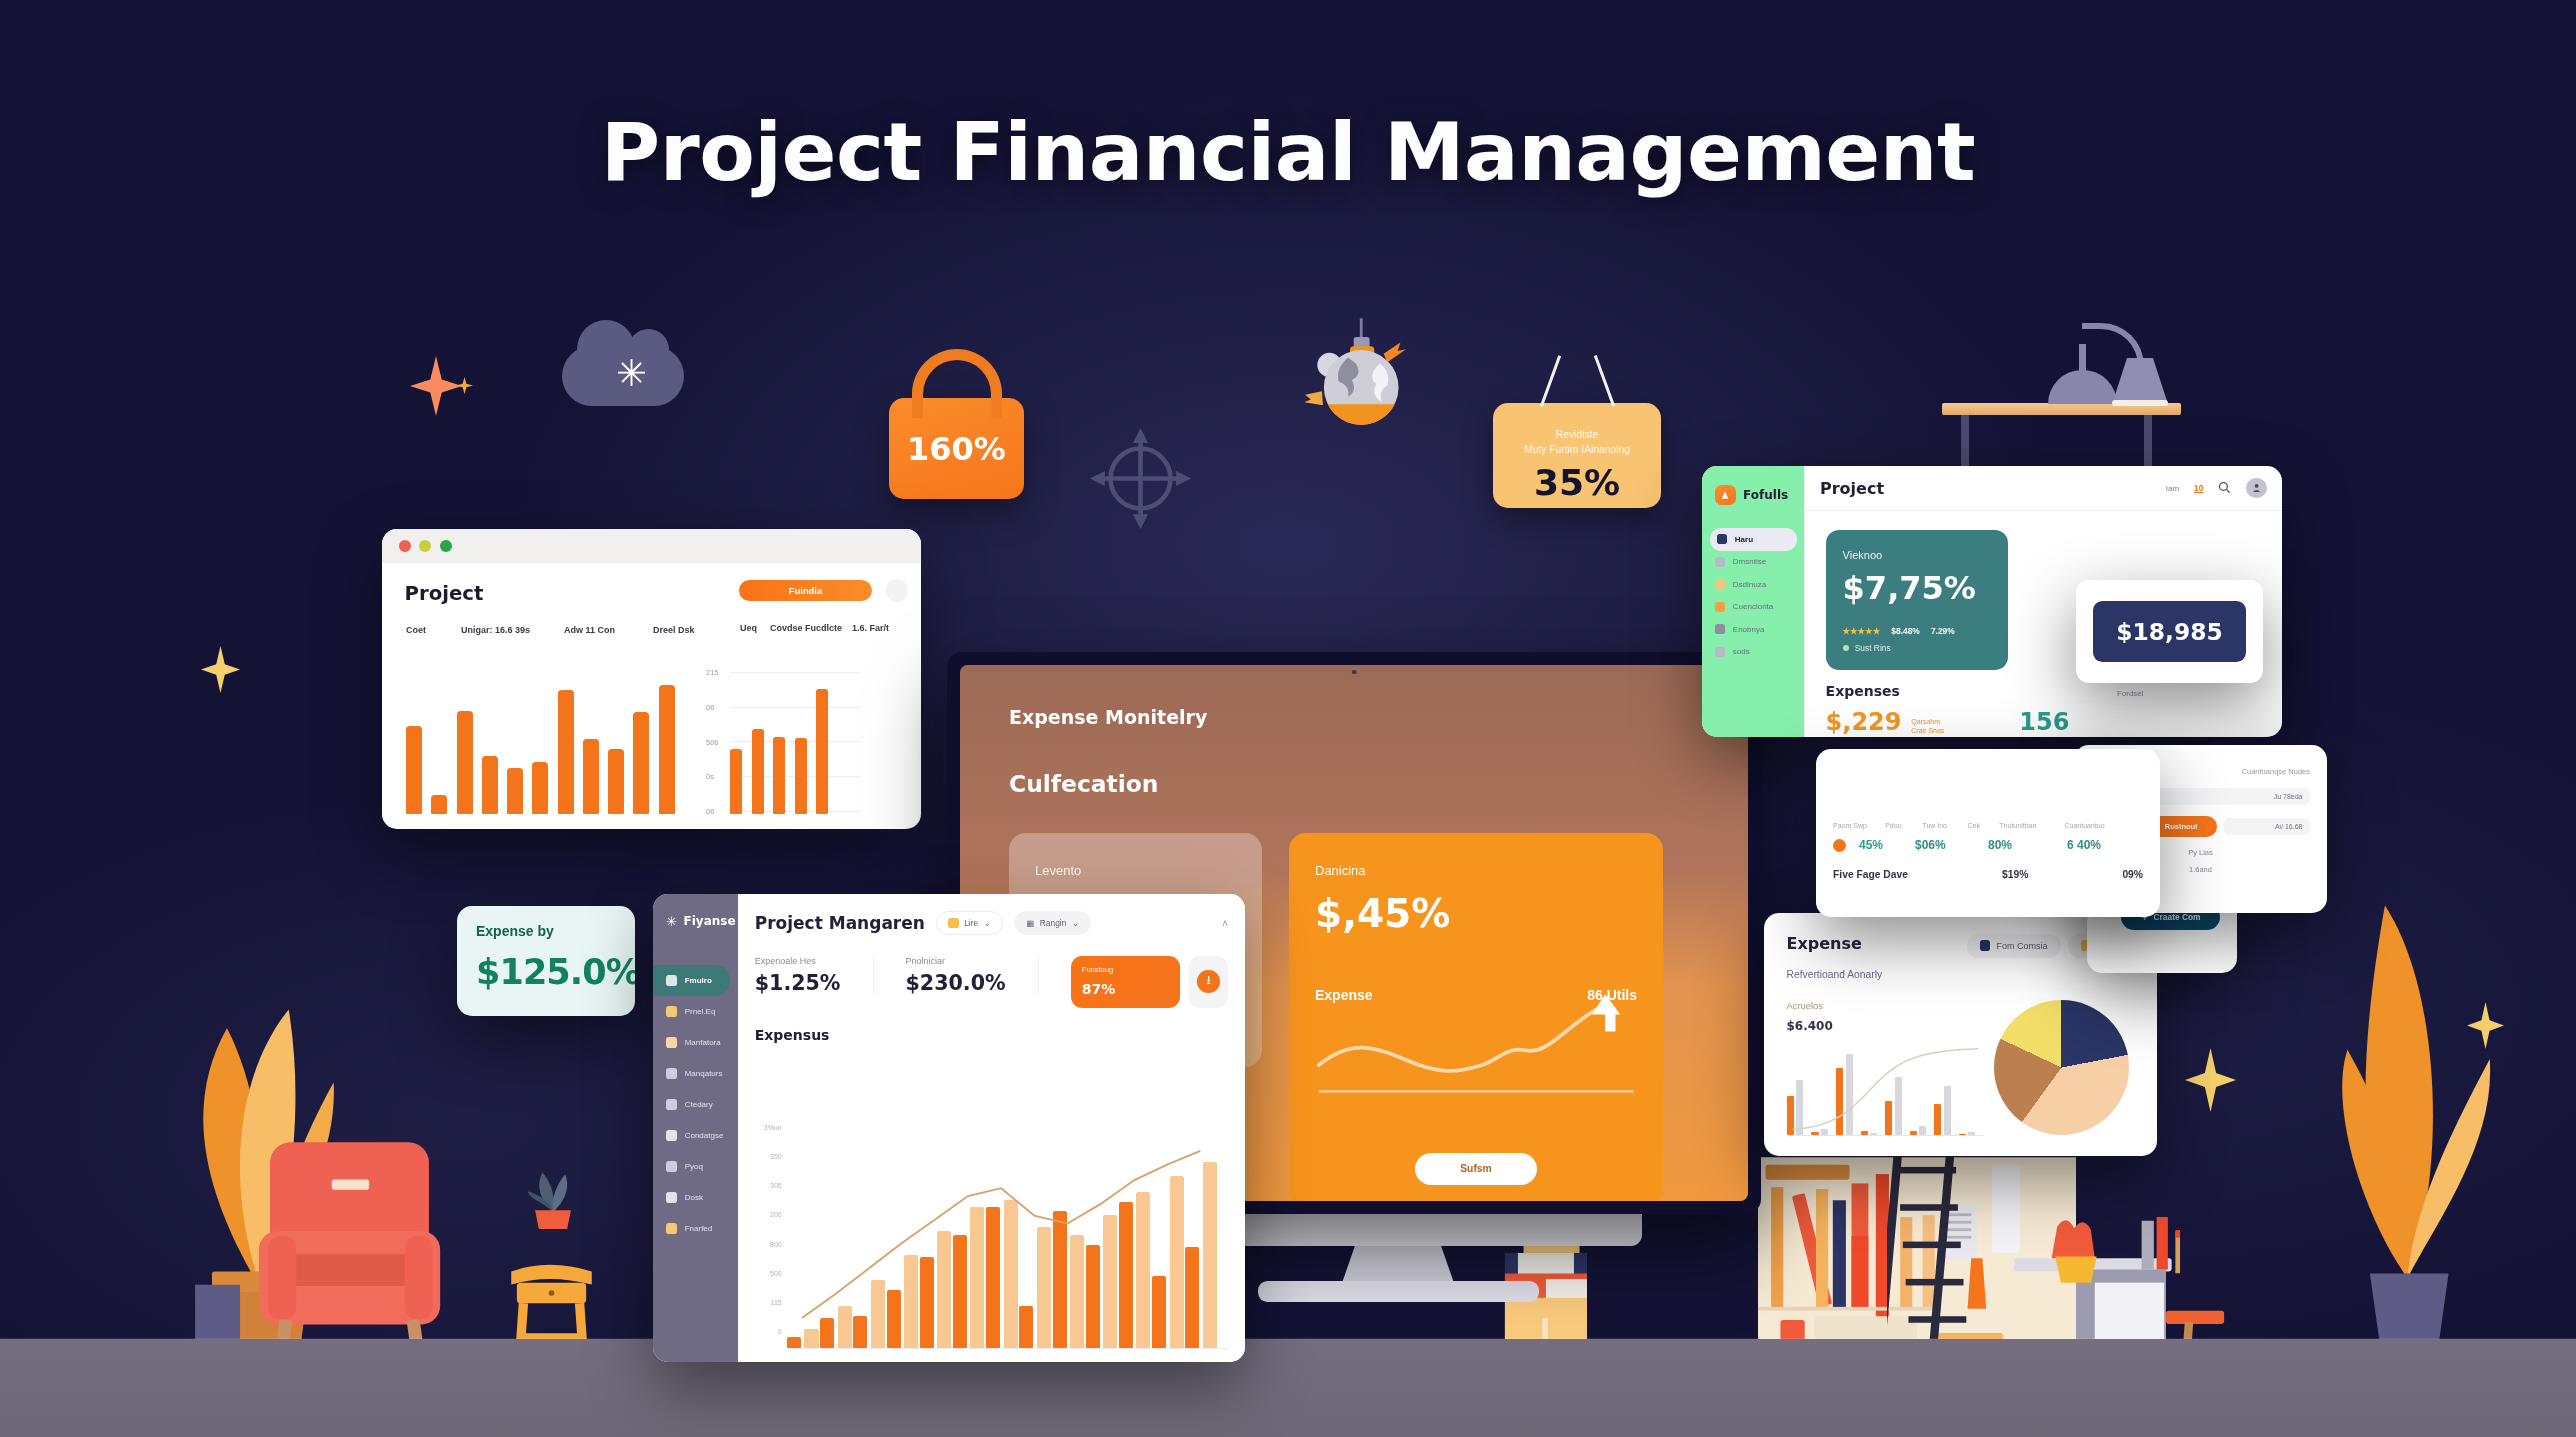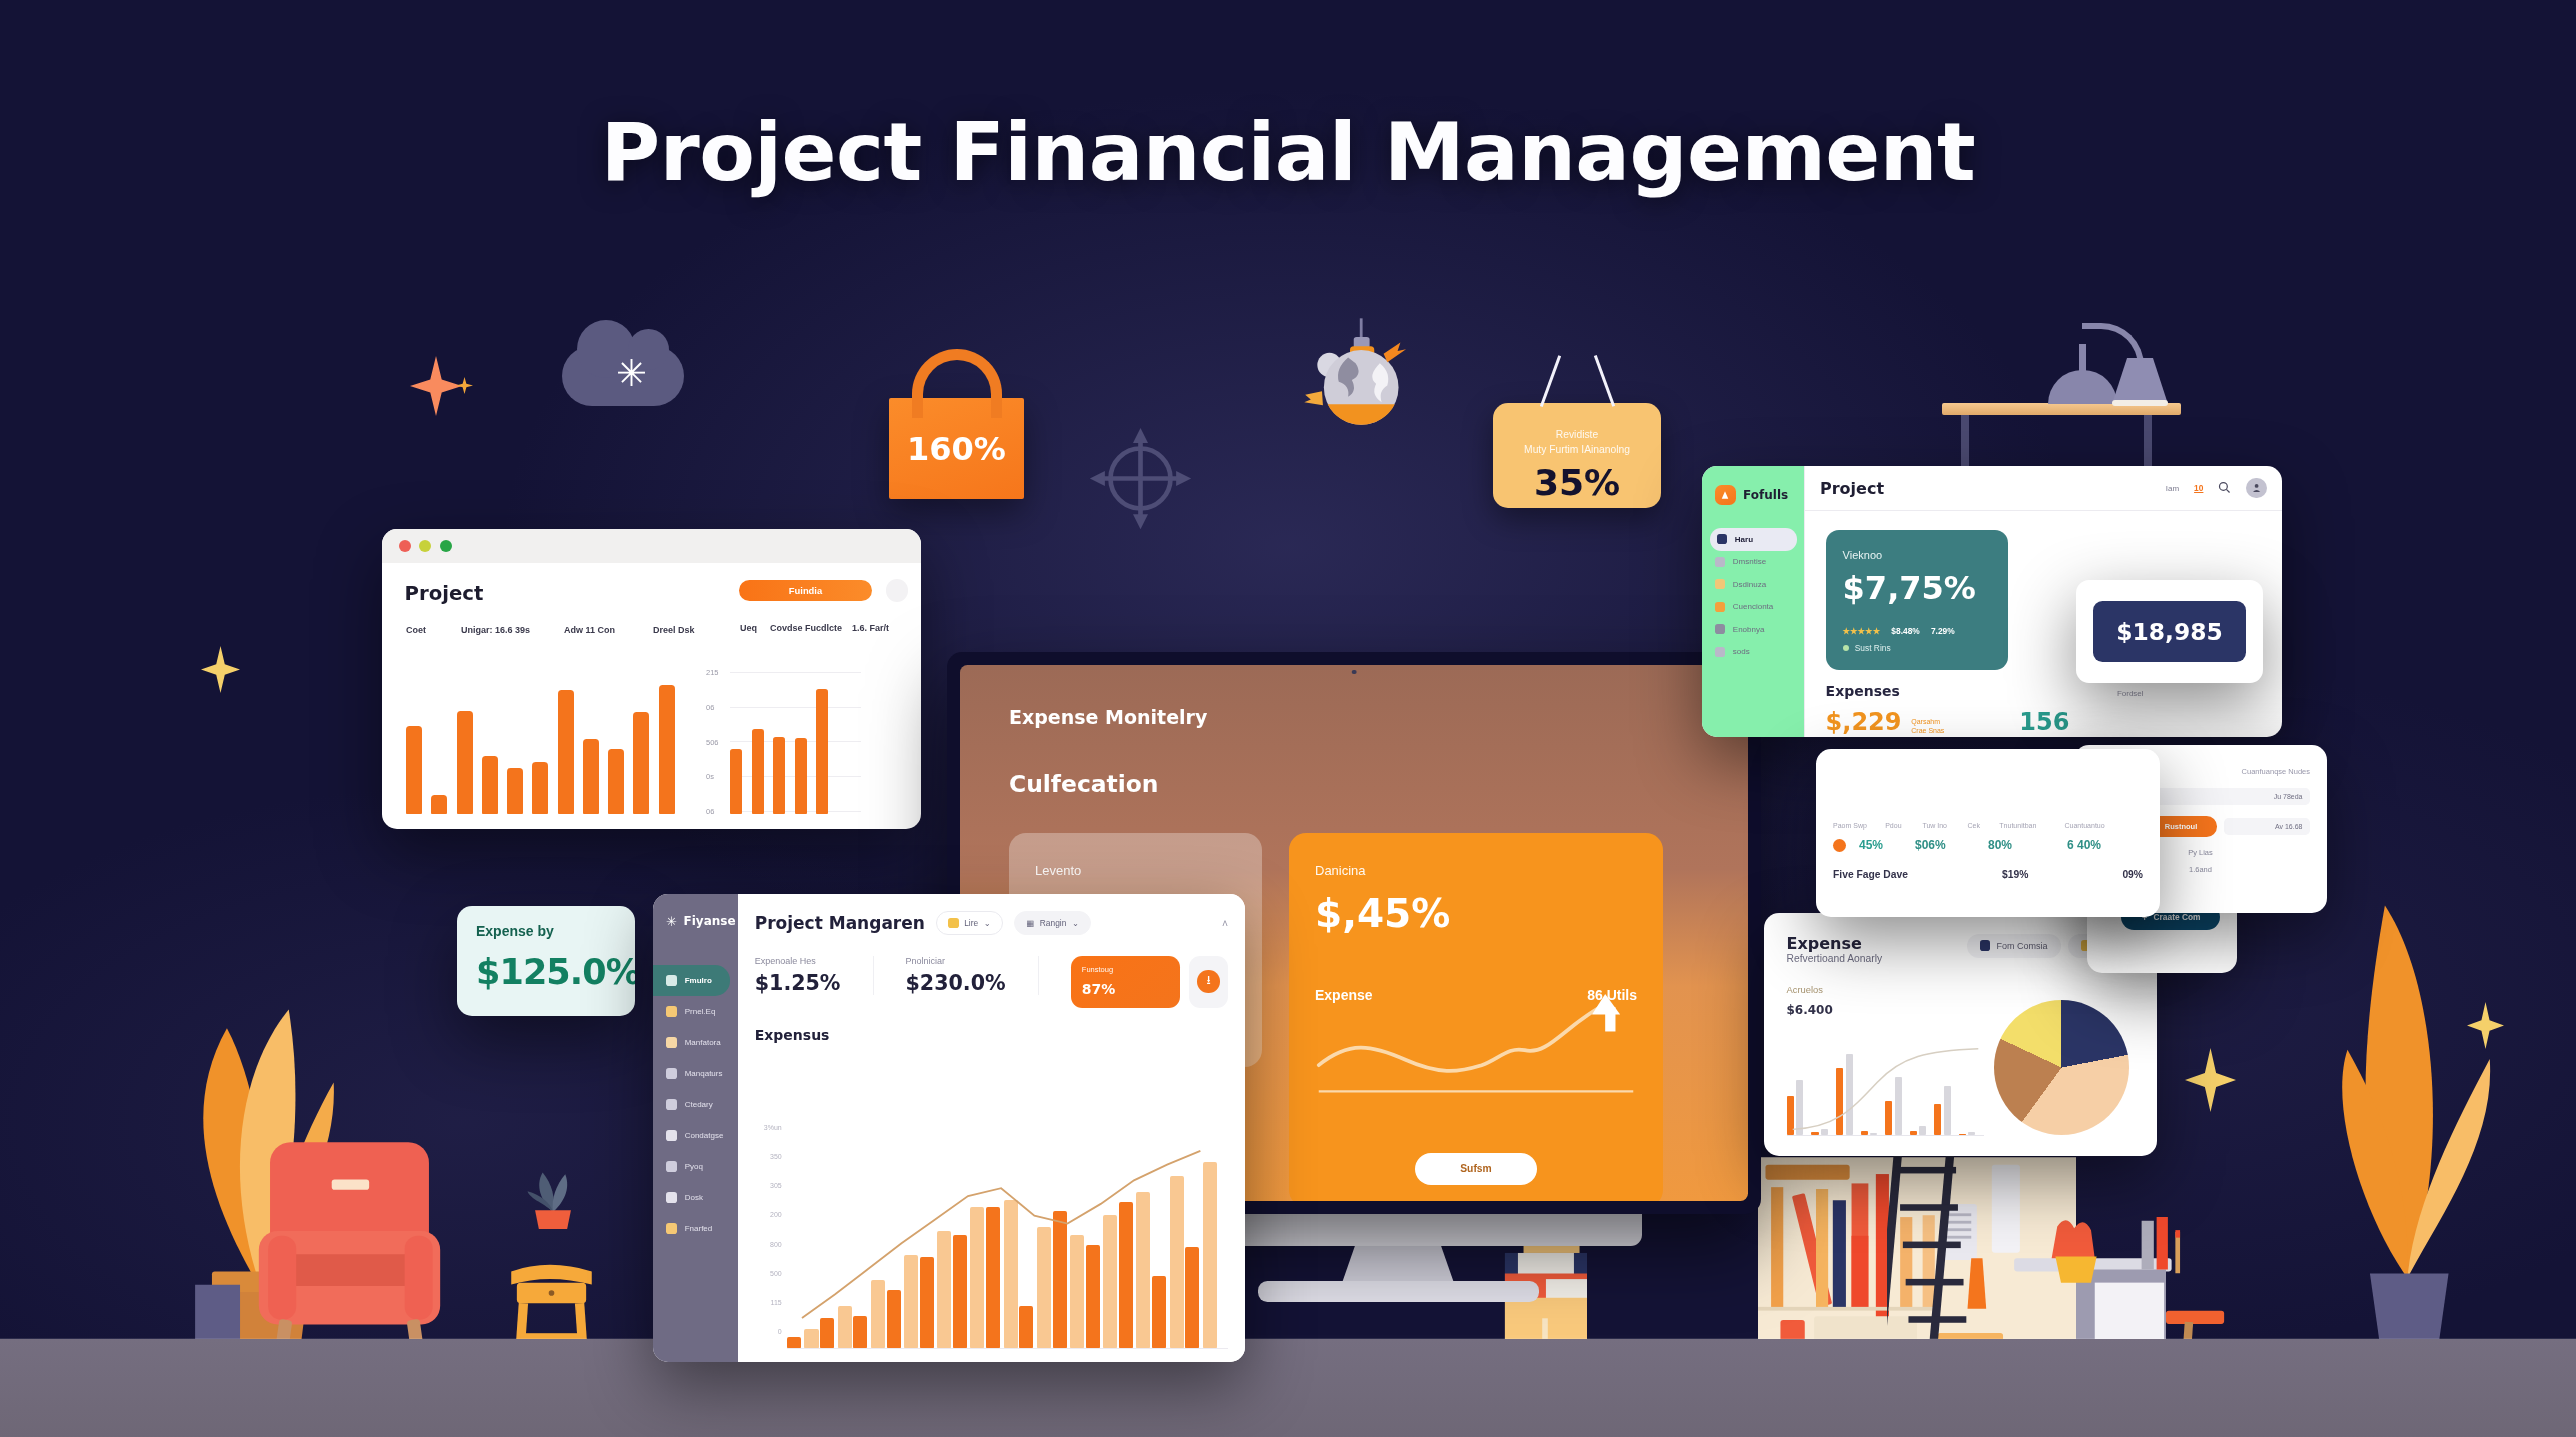--- a/index.html
+++ b/index.html
@@ -65,21 +65,21 @@
   .cloud-star {
     position:absolute; left:54px; top:9.4px; z-index:3;
     color:#fff; font-size:37px; line-height:37px;
     font-family:"DejaVu Sans", sans-serif;
   }
 
   
   .bag {
     position:absolute; width:135px; height:101px;
     background: linear-gradient(160deg,#fb8c2a 0%, #f6761b 100%);
-    border-radius: 2px;
+    border-radius: 15px;
     box-shadow: 0 13px 34px rgba(0,0,0,0.40);
     display:flex; align-items:center; justify-content:center;
   }
   .bag-handle {
     position:absolute; top:-49px; left:50%; transform:translateX(-50%);
     width:90px; height:69px;
     border: 11.2px solid #f07c22; border-bottom:none;
     border-radius: 49px 49px 0 0;
     background: transparent;
   }
@@ -235,21 +235,21 @@
                color:#fff; font-size:7.5px; font-weight:700; }
 
   .createbox { width:150px; height:112px; background:#fff; }
   .create-btn { position:absolute; left:34px; top:43px; width:99px; height:26px;
                 background:#0c4a6e; border-radius:13px; display:flex; align-items:center;
                 justify-content:center; gap:4.7px; color:#fff; font-size:8.4px; font-weight:700; }
 
   
   .pie-panel { width:393px; height:243px; padding:20.6px 22.5px; }
   .pp-title { font-size:16px; font-weight:700; color:#25243c; font-family:"DejaVu Sans",sans-serif;}
-  .pp-sub { font-size:10.3px; color:#6c6b80; margin-top:0; }
+  .pp-sub { font-size:10.3px; color:#6c6b80; margin-top:16px; }
   .chip { height:24px; border-radius:12px; background:#f3f3f6; display:inline-flex; align-items:center;
           gap:6.6px; padding:0 13px; font-size:9px; color:#5d5c70; }
   .chip-sq { width:10.3px; height:10.3px; border-radius:2.8px; }
   .pp-left-lbl { font-size:9.4px; color:#a79470; margin-top:20.6px; }
   .pp-left-val { font-size:12px; font-weight:700; color:#33324a; margin-top:7.5px; font-family:"DejaVu Sans",sans-serif;}
   .pp-bars { position:absolute; left:22.5px; bottom:20.6px; width:197px; height:90px; }
   .pie { position:absolute; right:28px; bottom:20.6px; width:135px; height:135px; border-radius:50%; }
 
   
   .report { width:592px; height:468px; display:flex; }

